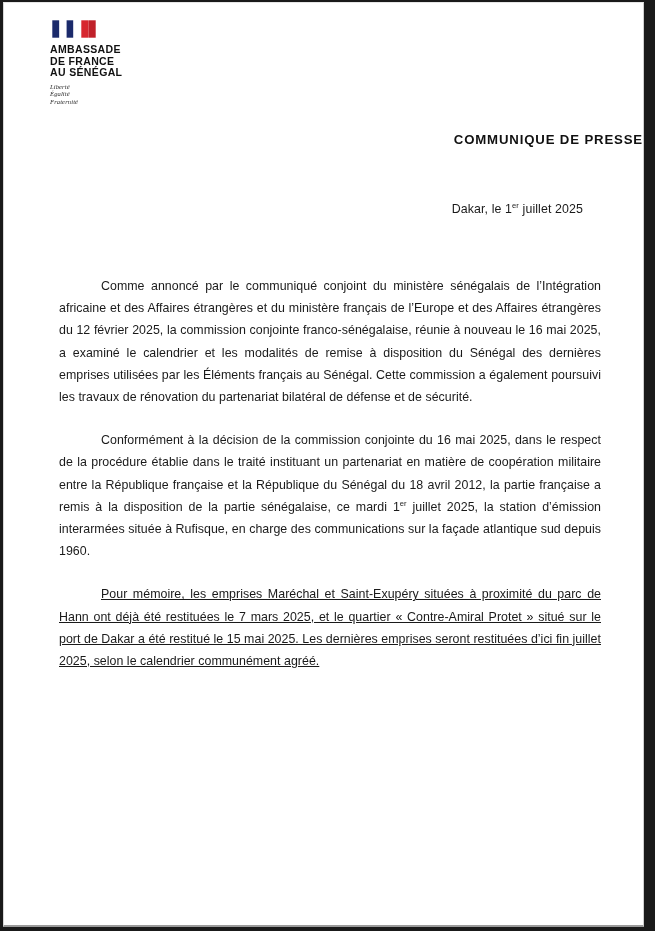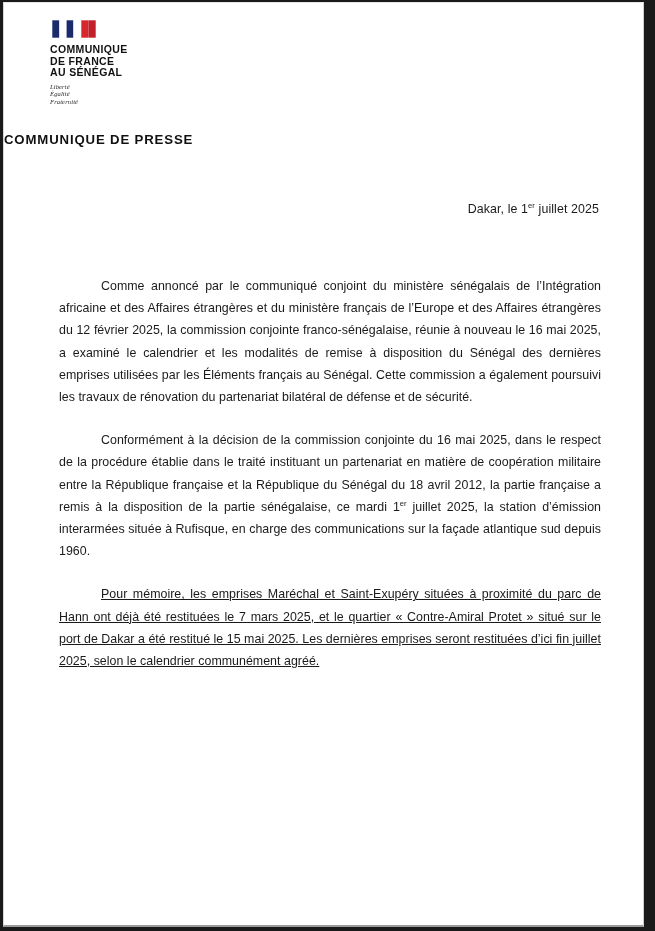--- a/index.html
+++ b/index.html
@@ -70,32 +70,32 @@
     color: #2b2b2b;
     letter-spacing: 0.1px;
   }
 
   
   .doc-title {
     position: absolute;
     left: 0;
     right: 0;
     top: 129px;
-    text-align: left;
+    text-align: right;
     font-family: "Liberation Sans", sans-serif;
     font-weight: bold;
     font-size: 13.2px;
     letter-spacing: 0.85px;
     color: #111111;
   }
 
   
   .dateline {
     position: absolute;
-    right: 44px;
+    right: 60px;
     top: 199px;
     font-family: "Liberation Sans", sans-serif;
     font-size: 12.4px;
     color: #1a1a1a;
     letter-spacing: 0.1px;
   }
   .dateline sup {
     font-size: 7.6px;
     vertical-align: super;
     line-height: 0;
@@ -148,21 +148,21 @@
 
           <rect x="22" y="0" width="7.3" height="18" fill="#ffffff"></rect>
           <rect x="29.3" y="0" width="7.3" height="18" fill="#d7272f"></rect>
           <rect x="36.6" y="0" width="7.4" height="18" fill="#c0212a"></rect>
           <rect x="0" y="0" width="44" height="18" fill="none" stroke="#ffffff" stroke-width="0.6"></rect>
           <line x1="22" y1="0" x2="22" y2="18" stroke="#ffffff" stroke-width="1.6"></line>
         </svg>
       </div>
 
       <div class="emb-name">
-        <div>COMMUNIQUE</div>
+        <div>AMBASSADE</div>
         <div>DE FRANCE</div>
         <div>AU SÉNÉGAL</div>
       </div>
 
       <div class="motto">
         <div>Liberté</div>
         <div>Égalité</div>
         <div>Fraternité</div>
       </div>
     </div>

